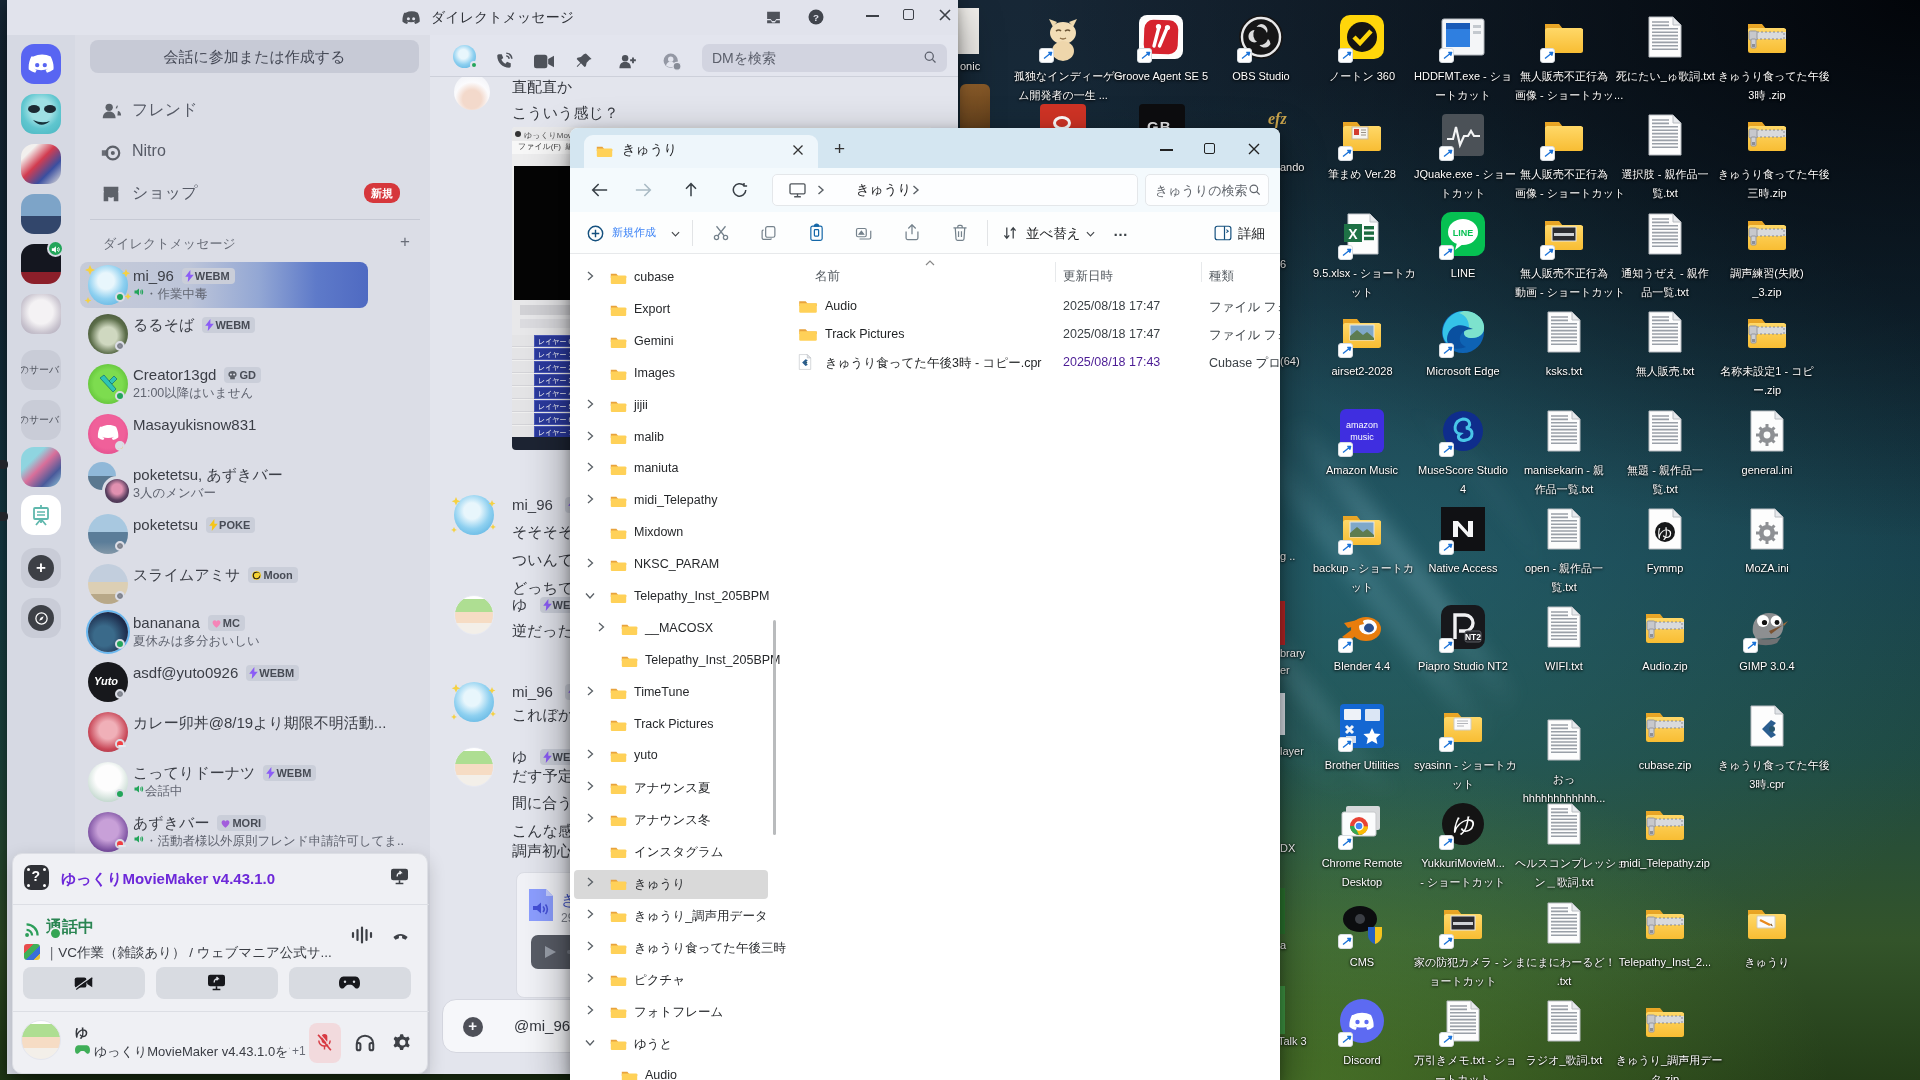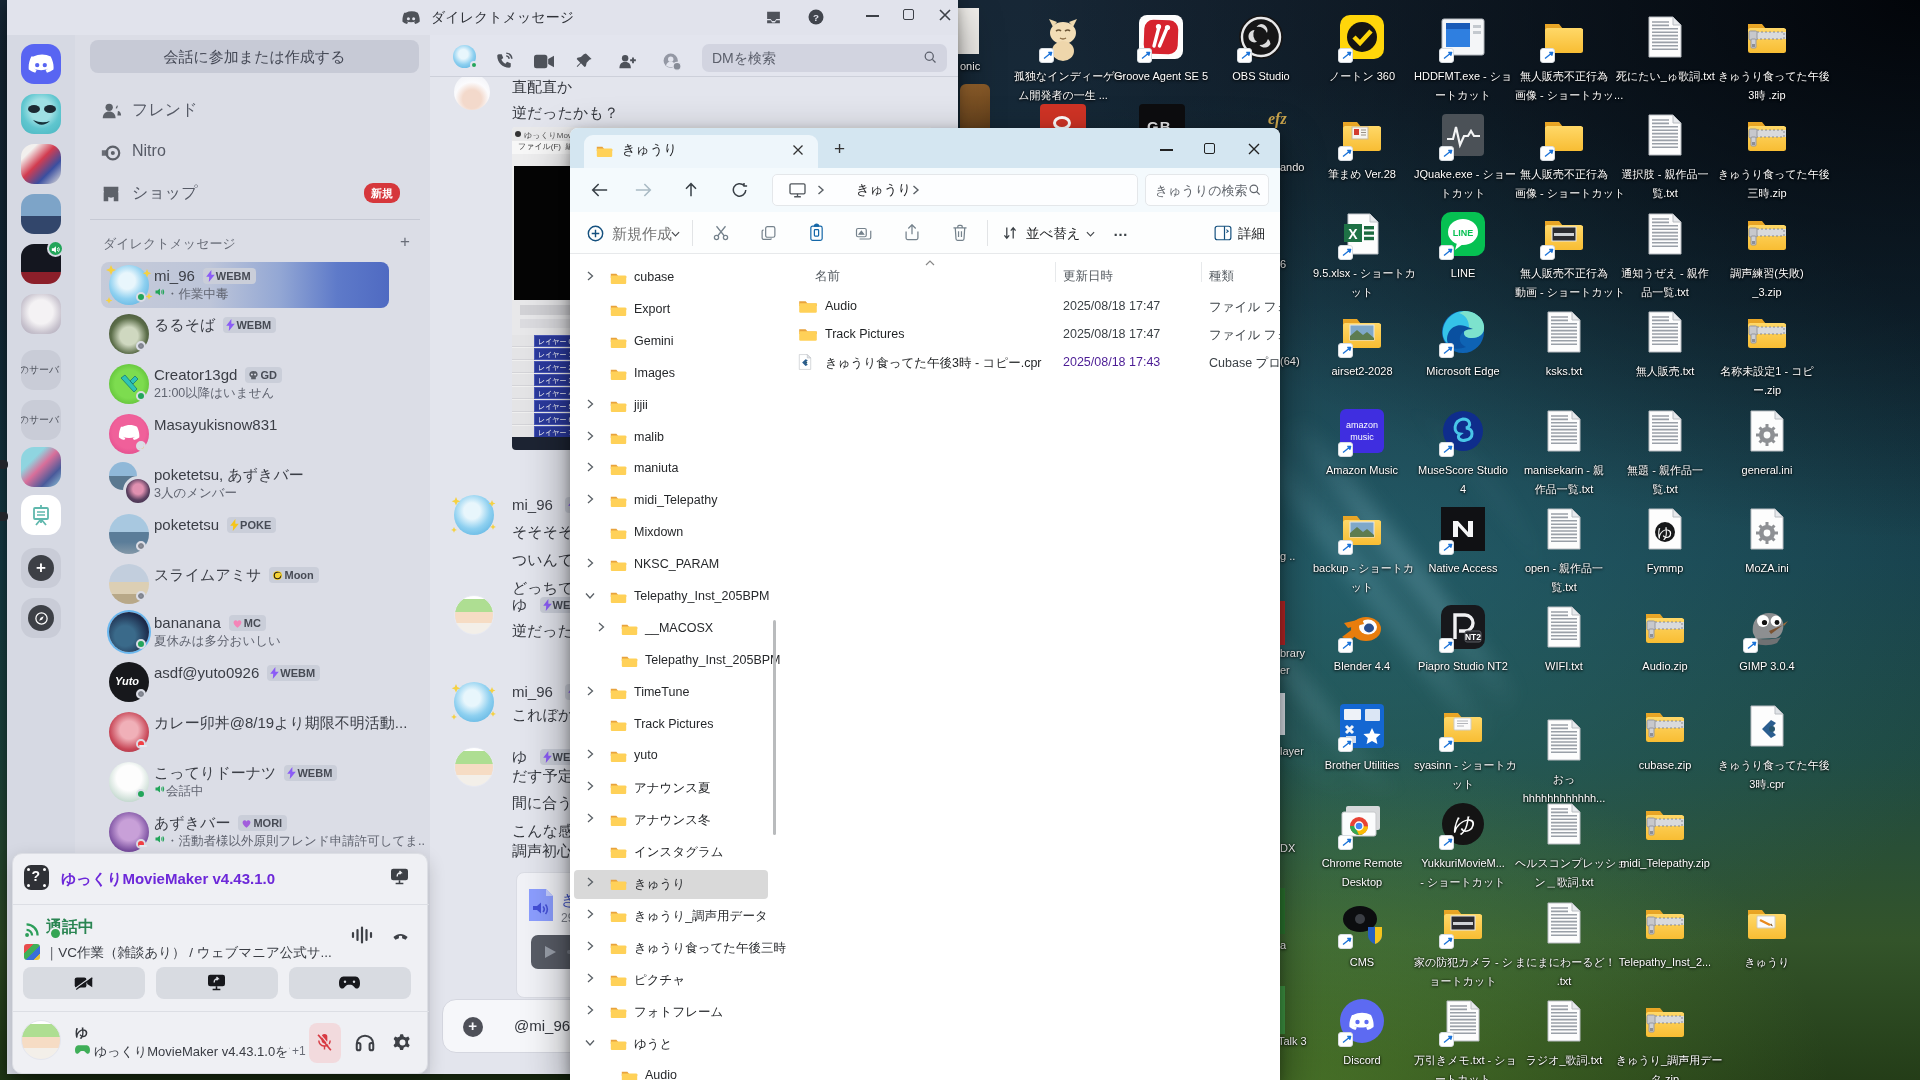--- a/index.html
+++ b/index.html
@@ -813,21 +813,21 @@
 #dw{left:7px;top:0;width:951px;height:1074px;background:#dbdde6;border-radius:0 0 8px 8px}
 #dtitle{position:absolute;left:0;top:0;width:100%;height:35px;background:#e1e3ec;color:#2f3238}
 #drail{position:absolute;left:0;top:35px;width:68px;height:1039px;background:#d6d9e3}
 #dside{position:absolute;left:68px;top:35px;width:355px;height:1039px;background:#dbdde6}
 #dchat{position:absolute;left:423px;top:35px;width:528px;height:1039px;background:#e3e5ed;overflow:hidden}
 .sq{position:absolute;left:14px;width:40px;height:40px;border-radius:13px;overflow:hidden}
 .srvtxt{background:#c9ccd7;color:#4e525c;font-size:10px;line-height:40px;text-align:center;white-space:nowrap;text-indent:-4px}
 .railbtn{background:#c9ccd7}
 .railbtn i{position:absolute;left:7px;top:7px;width:26px;height:26px;border-radius:50%;background:#3d4046;color:#fff;font-style:normal;
  display:flex;align-items:center;justify-content:center;font-size:17px;font-weight:700}
-.dmrow{position:absolute;left:26px;width:288px;height:46px;border-radius:8px}
+.dmrow{position:absolute;left:5px;width:288px;height:46px;border-radius:8px}
 .dmav{position:absolute;left:8px;top:3px;width:40px;height:40px;border-radius:50%}
 .dmst{position:absolute;left:35px;top:30px;width:10px;height:10px;border-radius:50%;border:2.5px solid #dbdde6}
 .st-on{background:#23a55a}
 .st-off{background:#dbdde6;box-shadow:inset 0 0 0 2.6px #80848e}
 .st-dnd{background:#f23f43}
 .st-dnd:after{content:"";position:absolute;left:1.2px;top:3.6px;width:7.6px;height:2.8px;border-radius:2px;background:#e8eaf0}
 .st-idle{background:#f0b232}
 .st-idle:after{content:"";position:absolute;left:-1.5px;top:-1.5px;width:7px;height:7px;border-radius:50%;background:#dbdde6}
 .dmname{position:absolute;left:53px;top:5px;font-size:15px;color:#3b3e46;white-space:nowrap}
 .dmsub{position:absolute;left:53px;top:24px;font-size:12.5px;color:#606470;white-space:nowrap;max-width:270px;overflow:hidden}
@@ -1092,21 +1092,21 @@
             <circle cx="19" cy="18" r="5" fill="#868b96" stroke="#e3e5ee" stroke-width="1.5"></circle>
           </g>
         </svg>
  <div id="csearch">DMを検索<svg width="15" height="15" style="position:absolute;right:9px;top:6px" viewBox="0 0 24 24">
             <circle cx="10" cy="10" r="6.5" fill="none" stroke="#5b5f6b" stroke-width="2"></circle>
             <path d="M15 15 l5 5" stroke="#5b5f6b" stroke-width="2"></path>
           </svg></div>
 </div>
 <div class="chatav" style="left:24px;top:39px;width:36px;height:36px;background:radial-gradient(circle at 50% 70%,#f3d9cb 0 30%,#fbfbfd 55%,#eceef4)"></div>
 <div class="msg" style="top:43px">直配直か</div>
-<div class="msg" style="top:69px">逆だったかも？</div>
+<div class="msg" style="top:69px">こういう感じ？</div>
 <div class="abs" style="left:82px;top:92px;width:420px;height:323px;background:#f0f0f0;border-radius:4px;overflow:hidden">
  <div class="abs" style="left:0;top:0;width:100%;height:14px;background:#e9e9ea">
           <i class="abs" style="left:3px;top:4px;width:6px;height:6px;border-radius:50%;background:#333"></i>
           <span class="abs" style="left:12px;top:3px;font-size:8px;color:#555">ゆっくりMovieMaker4.4.2.4 - きゅうり食ってた午後3時</span>
         </div>
  <div class="abs" style="left:0;top:14px;width:100%;height:13px;background:#f7f7f7;font-size:8px;color:#444"><span style="margin-left:6px">ファイル(F)&nbsp; 編集(E)&nbsp; 表示(V)&nbsp; タイムライン(T)&nbsp; レイヤー(L)&nbsp; 画像(G)</span></div>
  <div class="abs" style="left:0;top:27px;width:100%;height:12px;background:#ededee"></div>
  <div class="abs" style="left:2px;top:39px;width:334px;height:134px;background:#050505"></div>
  <div class="abs" style="left:338px;top:39px;width:80px;height:134px;background:#e3e3e5"></div>
  <div class="abs" style="left:0;top:173px;width:100%;height:35px;background:#e8e8ea">
@@ -1362,21 +1362,21 @@
  <svg width="14" height="14" style="position:absolute;left:678px;top:15px" viewBox="0 0 24 24">
         <circle cx="10" cy="10" r="6.5" fill="none" stroke="#5f646b" stroke-width="2"></circle>
         <path d="M15 15 l5 5" stroke="#5f646b" stroke-width="2"></path>
       </svg>
 </div>
 <div id="etool">
  <svg width="17" height="17" style="position:absolute;left:17px;top:13px" viewBox="0 0 18 18">
         <circle cx="9" cy="9" r="7.6" fill="none" stroke="#14507e" stroke-width="1.5"></circle>
         <path d="M9 5 v8 M5 9 h8" stroke="#14507e" stroke-width="1.5"></path>
       </svg>
- <div style="position:absolute;left:42px;top:13px;font-size:15px;color:#737373">新規作成</div>
+ <div style="position:absolute;left:42px;top:13px;font-size:11px;color:#3b82f6">新規作成</div>
  <svg width="9" height="6" style="position:absolute;left:101px;top:19px" viewBox="0 0 10 6">
         <path d="M1 1 l4 4 4-4" stroke="#46494d" stroke-width="1.3" fill="none"></path>
       </svg>
  <div style="position:absolute;left:122px;top:8px;width:1px;height:26px;background:#e2e4e6"></div>
  <svg width="18" height="18" style="position:absolute;left:142px;top:12px" viewBox="0 0 24 24">
         <g stroke="#75828c" stroke-width="1.7" fill="none">
           <circle cx="6" cy="18" r="2.8"></circle>
           <circle cx="18" cy="18" r="2.8"></circle>
           <path d="M7.5 16 L18 3 M16.5 16 L6 3"></path>
         </g>

